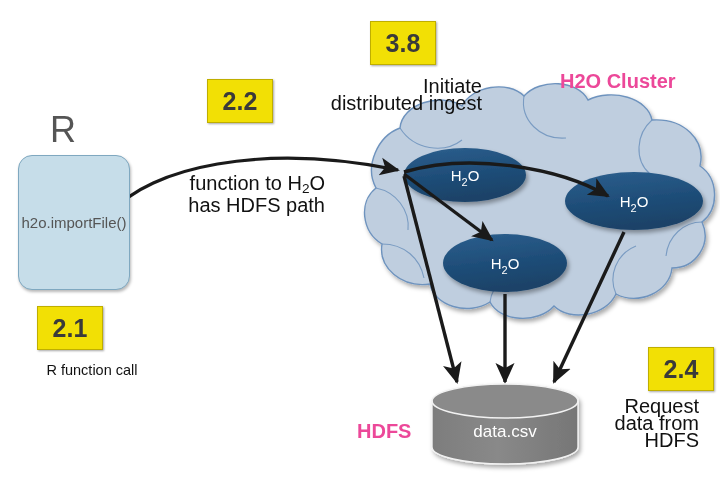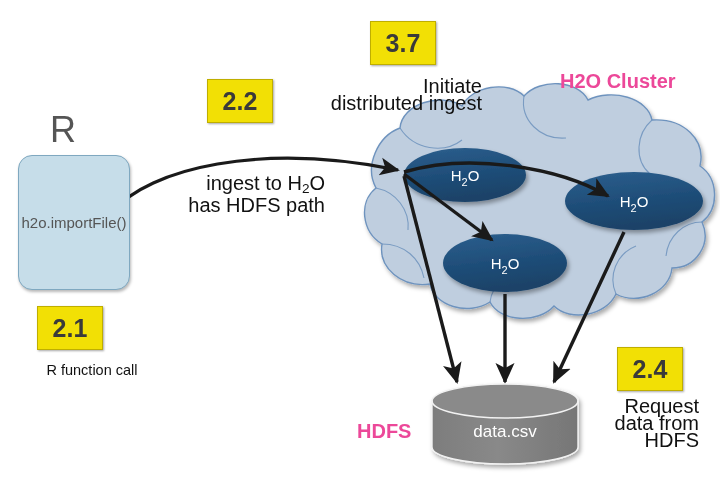--- a/index.html
+++ b/index.html
@@ -134,35 +134,35 @@
     <span class="rbox-label">h2o.importFile()</span>
   </div>
 
   <div class="abs badge" style="left:37px;top:306px;width:64px;height:42px;">2.1</div>
   <div class="abs caption-left" style="left:12px;top:362px;width:160px;">R function call</div>
 
   <div class="abs badge" style="left:207px;top:79px;width:64px;height:42px;">2.2</div>
 
   <div class="abs" style="left:165px;top:175px;width:160px;text-align:center;">
     <div class="caption">
-      <span>ingest to H</span><sub>2</sub><span>O</span>
+      <span>function to H</span><sub>2</sub><span>O</span>
     </div>
     <div class="caption">has HDFS path</div>
   </div>
 
-  <div class="abs badge" style="left:370px;top:21px;width:64px;height:42px;">3.7</div>
+  <div class="abs badge" style="left:370px;top:21px;width:64px;height:42px;">3.8</div>
   <div class="abs" style="left:322px;top:78px;width:160px;text-align:center;">
     <div class="caption">Initiate</div>
     <div class="caption">distributed ingest</div>
   </div>
 
   <div class="abs hdr-bold" style="left:560px;top:70px;">H2O Cluster</div>
 
   <div class="abs hdr-bold" style="left:357px;top:420px;">HDFS</div>
 
-  <div class="abs badge" style="left:617px;top:347px;width:64px;height:42px;">2.4</div>
+  <div class="abs badge" style="left:648px;top:347px;width:64px;height:42px;">2.4</div>
   <div class="abs" style="left:603px;top:398px;width:96px;text-align:center;">
     <div class="caption">Request</div>
     <div class="caption">data from</div>
     <div class="caption">HDFS</div>
   </div>
 
 </div>
 
 </body></html>

